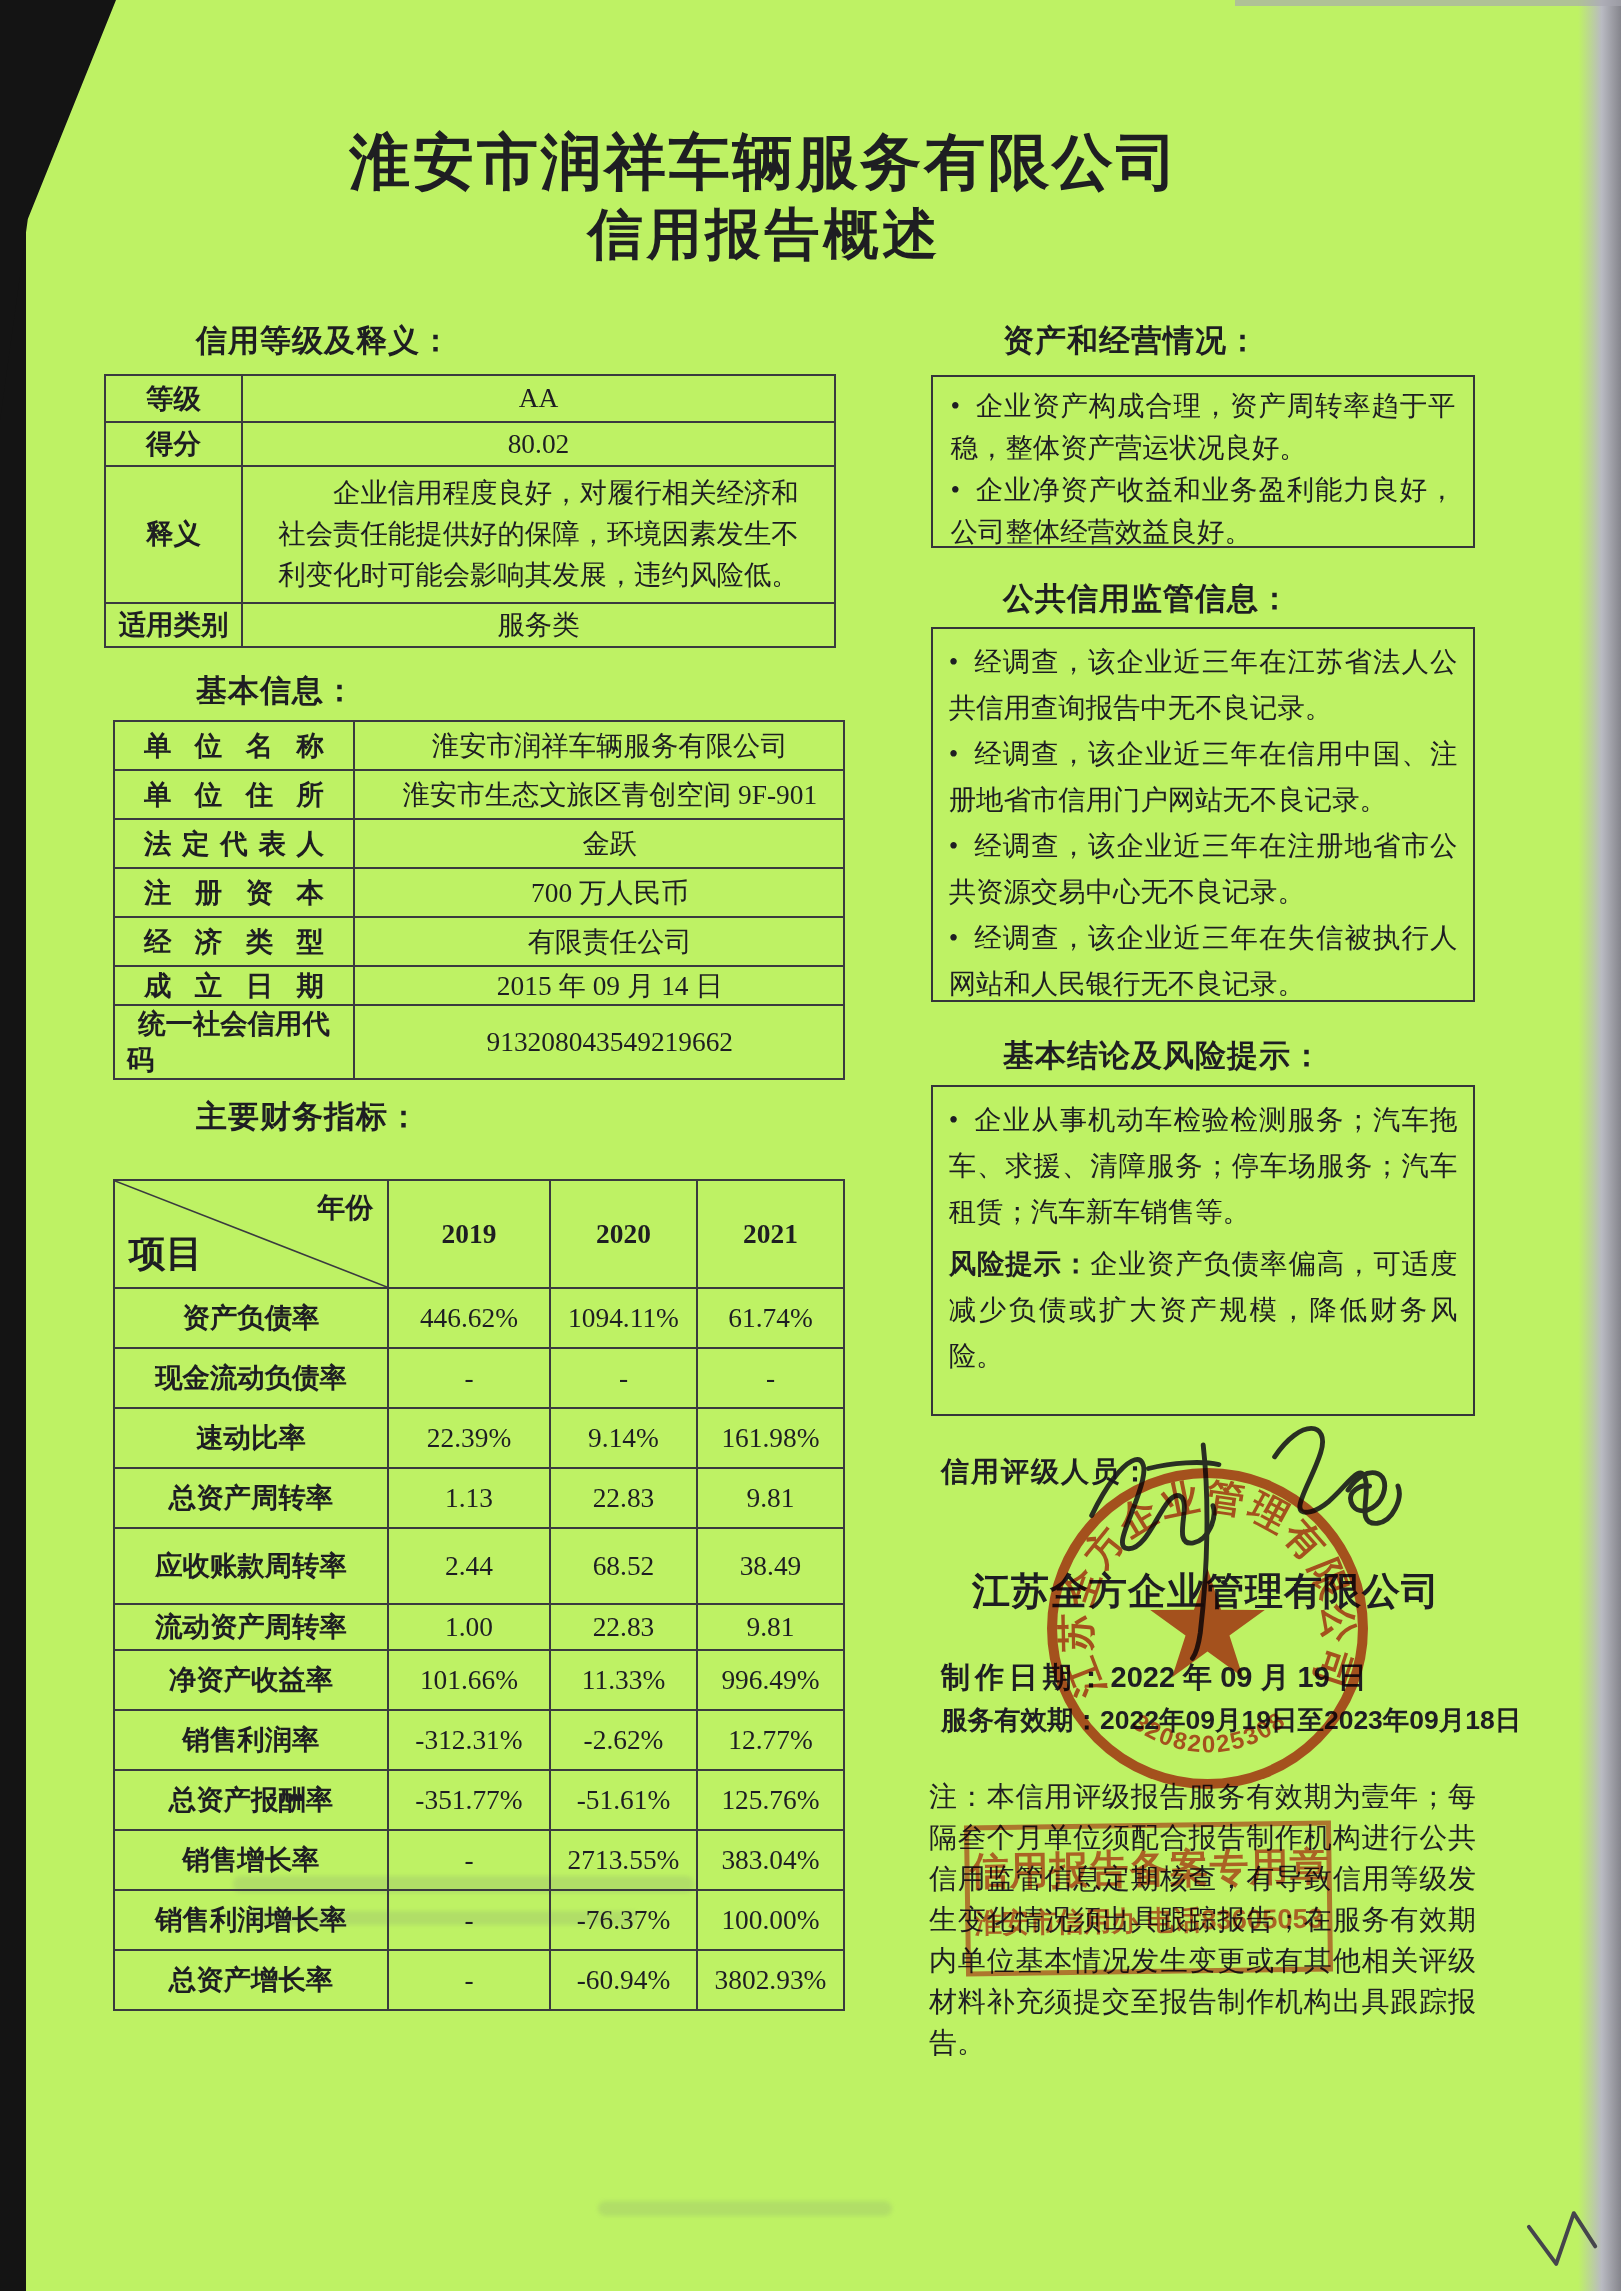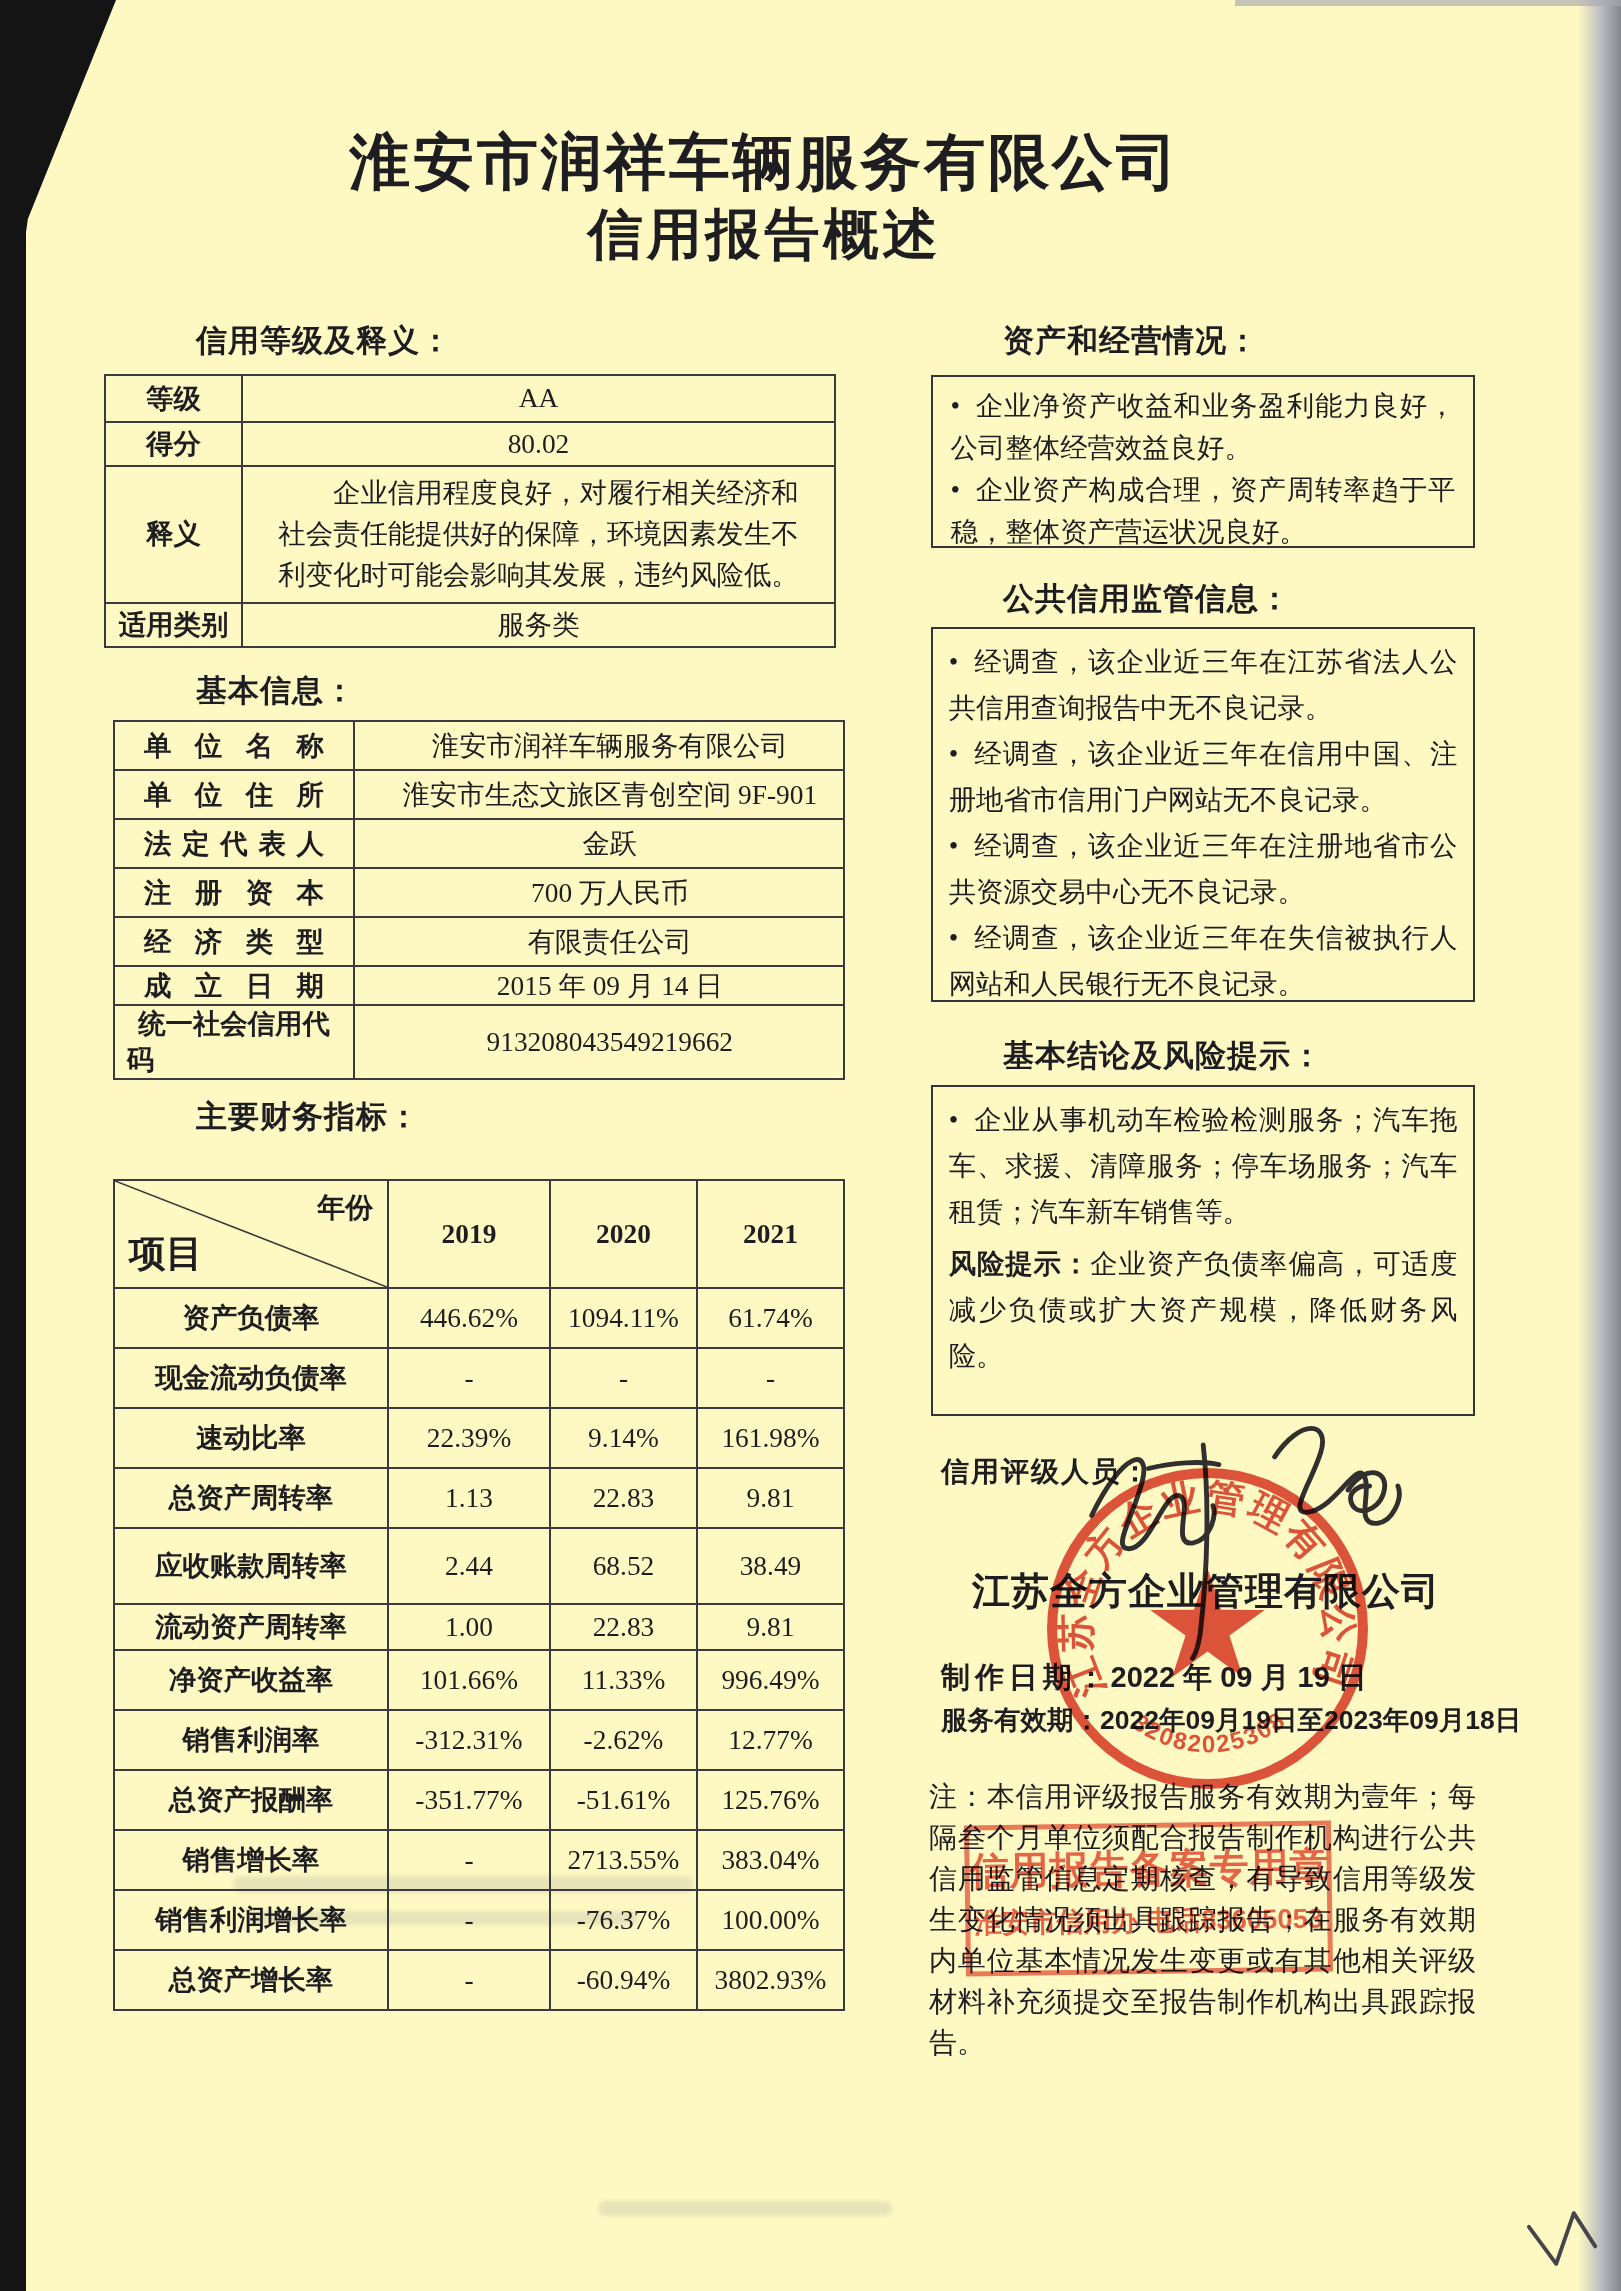--- a/index.html
+++ b/index.html
@@ -1,16 +1,16 @@
 <!DOCTYPE html>
 <html><head>
 <meta charset="utf-8">
 <style>
   html,body{margin:0;padding:0;background:#d8d9dd;}
-  #page{position:relative;width:1621px;height:2292px;background:#fef9c3;overflow:hidden;
+  #page{position:relative;width:1621px;height:2292px;background:#bef264;overflow:hidden;
         font-family:"Liberation Serif","DejaVu Serif",serif;color:#1e1e22;}
   .abs{position:absolute;}
   .hei{font-family:"Liberation Sans","DejaVu Sans",sans-serif;}
 
   
   #edge-left{left:0;top:0;width:25.5px;height:2292px;background:#141414;}
   #corner-tl{left:0;top:0;width:116px;height:421px;background:#141414;
              clip-path:polygon(0 0,100% 0,24% 52%,0 100%);}
   #edge-right{left:1578px;top:0;width:43px;height:2292px;
               background:linear-gradient(to right,rgba(185,186,192,0),#b9bac2 55%,#85858c);}
@@ -253,22 +253,22 @@
       <td class="lblc">总资产增长率</td>
       <td>-</td>
       <td>-60.94%</td>
       <td>3802.93%</td>
     </tr>
   </tbody>
     </table>
 
   <div class="sec-h" style="left:1003px;top:320px;">资产和经营情况：</div>
   <div class="tbox" style="left:931px;top:375px;width:544px;height:173px;padding:7.8px 17.6px;line-height:42px;">
+    <p class="bullet">企业资产构成合理，资产周转率趋于平稳，整体资产营运状况良好。</p>
     <p class="bullet">企业净资产收益和业务盈利能力良好，公司整体经营效益良好。</p>
-    <p class="bullet">企业资产构成合理，资产周转率趋于平稳，整体资产营运状况良好。</p>
   </div>
 
   <div class="sec-h" style="left:1003px;top:578px;">公共信用监管信息：</div>
   <div class="tbox" style="left:931px;top:627px;width:544px;height:375px;padding:9.8px 15.7px;line-height:46px;">
     <p class="bullet">经调查，该企业近三年在江苏省法人公共信用查询报告中无不良记录。</p>
     <p class="bullet">经调查，该企业近三年在信用中国、注册地省市信用门户网站无不良记录。</p>
     <p class="bullet">经调查，该企业近三年在注册地省市公共资源交易中心无不良记录。</p>
     <p class="bullet">经调查，该企业近三年在失信被执行人网站和人民银行无不良记录。</p>
   </div>
 

